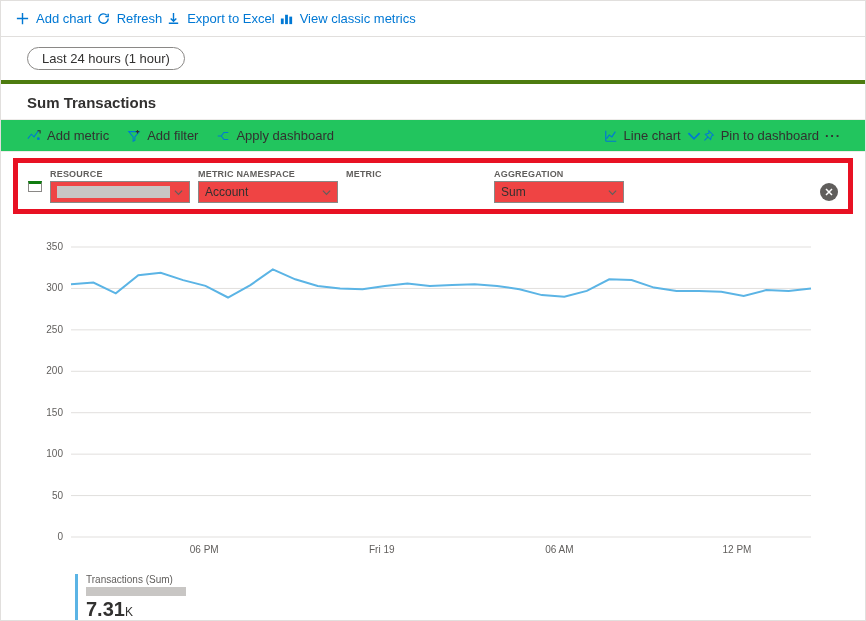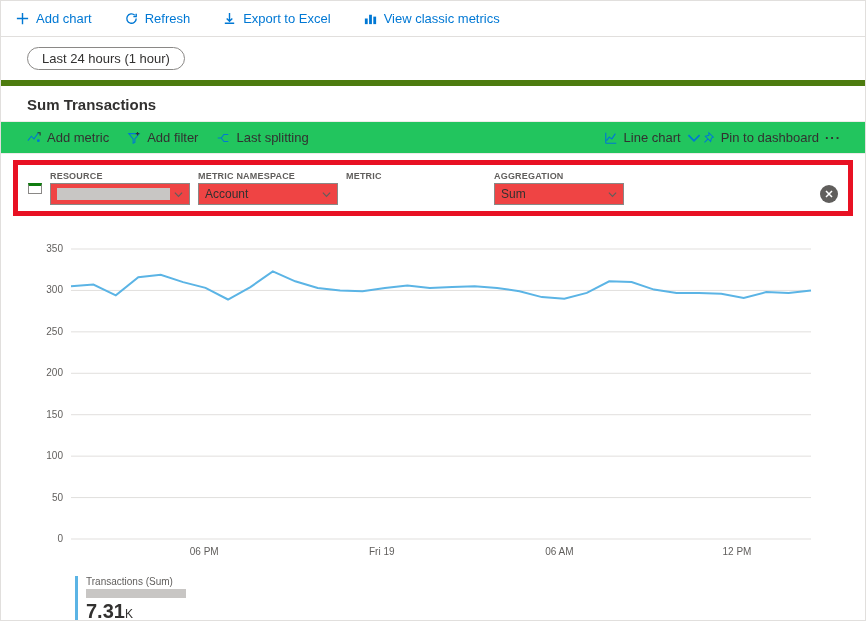--- a/index.html
+++ b/index.html
@@ -1,23 +1,23 @@
 <!DOCTYPE html>
 <html><head>
   <meta charset="utf-8">
   <style>
     * { box-sizing: border-box; margin: 0; padding: 0; }
     body { font-family: "Segoe UI", Arial, sans-serif; font-size: 13px; color: #323130; background: #fff; }
     .page { width: 866px; height: 621px; border: 1px solid #e1dfdd; overflow: hidden; position: relative; }
     
-    .toolbar-top { display: flex; align-items: center; gap: 32px; padding: 10px 14px; border-bottom: 1px solid #e1dfdd; }
+    .toolbar-top { display: flex; align-items: center; gap: 4px; padding: 10px 14px; border-bottom: 1px solid #e1dfdd; }
     .toolbar-top .tb-btn { display: inline-flex; align-items: center; gap: 6px; color: #0078d4; cursor: pointer; font-size: 13px; }
     .toolbar-top svg { width: 15px; height: 15px; }
     
-    .time-row { padding: 10px 18px 10px 26px; border-bottom: 6px solid #4d7c0f; }
+    .time-row { padding: 10px 18px 10px 26px; border-bottom: 4px solid #4d7c0f; }
     .pill { display: inline-flex; align-items: center; border: 1px solid #8a8886; border-radius: 13px; padding: 3px 14px; font-size: 13px; cursor: pointer; }
     
     .title-row { padding: 10px 18px 8px 26px; font-weight: 600; font-size: 15px; }
     
     .toolbar-chart { display: flex; align-items: center; padding: 8px 18px 8px 26px; background: #22c55e; border-top: 1px solid #edebe9; border-bottom: 1px solid #edebe9; }
     .tc-left { display: flex; gap: 18px; }
     .tc-right { margin-left: auto; display: flex; align-items: flex-end; }
     .tc-btn { display: inline-flex; align-items: center; gap: 6px; color: #323130; cursor: pointer; }
     .tc-btn svg { width: 14px; height: 14px; stroke: #0078d4; }
     .more-dots { font-weight: bold; letter-spacing: 1px; padding: 0 6px; cursor: pointer; }
@@ -99,21 +99,21 @@
         <svg viewBox="0 0 16 16" fill="none" stroke="#0078d4" stroke-width="1.2">
             <path d="M2 3h12l-5 6v4l-2 1v-5z"></path>
             <path d="M12 1v4M10 3h4" stroke="#323130"></path>
           </svg>
         <span>Add filter</span>
       </span>
       <span class="tc-btn">
         <svg viewBox="0 0 16 16" fill="none" stroke="#0078d4" stroke-width="1.2">
             <path d="M2 8h4l3-4h5M6 8l3 4h5"></path>
           </svg>
-        <span>Last splitting</span>
+        <span>Apply dashboard</span>
       </span>
     </div>
     <div class="tc-right">
       <span class="tc-btn">
         <svg viewBox="0 0 16 16" fill="none" stroke="#0078d4" stroke-width="1.3">
             <path d="M2 14V2M2 14h12M3 11l3-4 3 2 4-6"></path>
           </svg>
         <span>Line chart</span>
         <svg class="chev-down" viewBox="0 0 10 10" fill="none" stroke="#605e5c" stroke-width="1.3">
             <path d="M1 3l4 4 4-4"></path>

